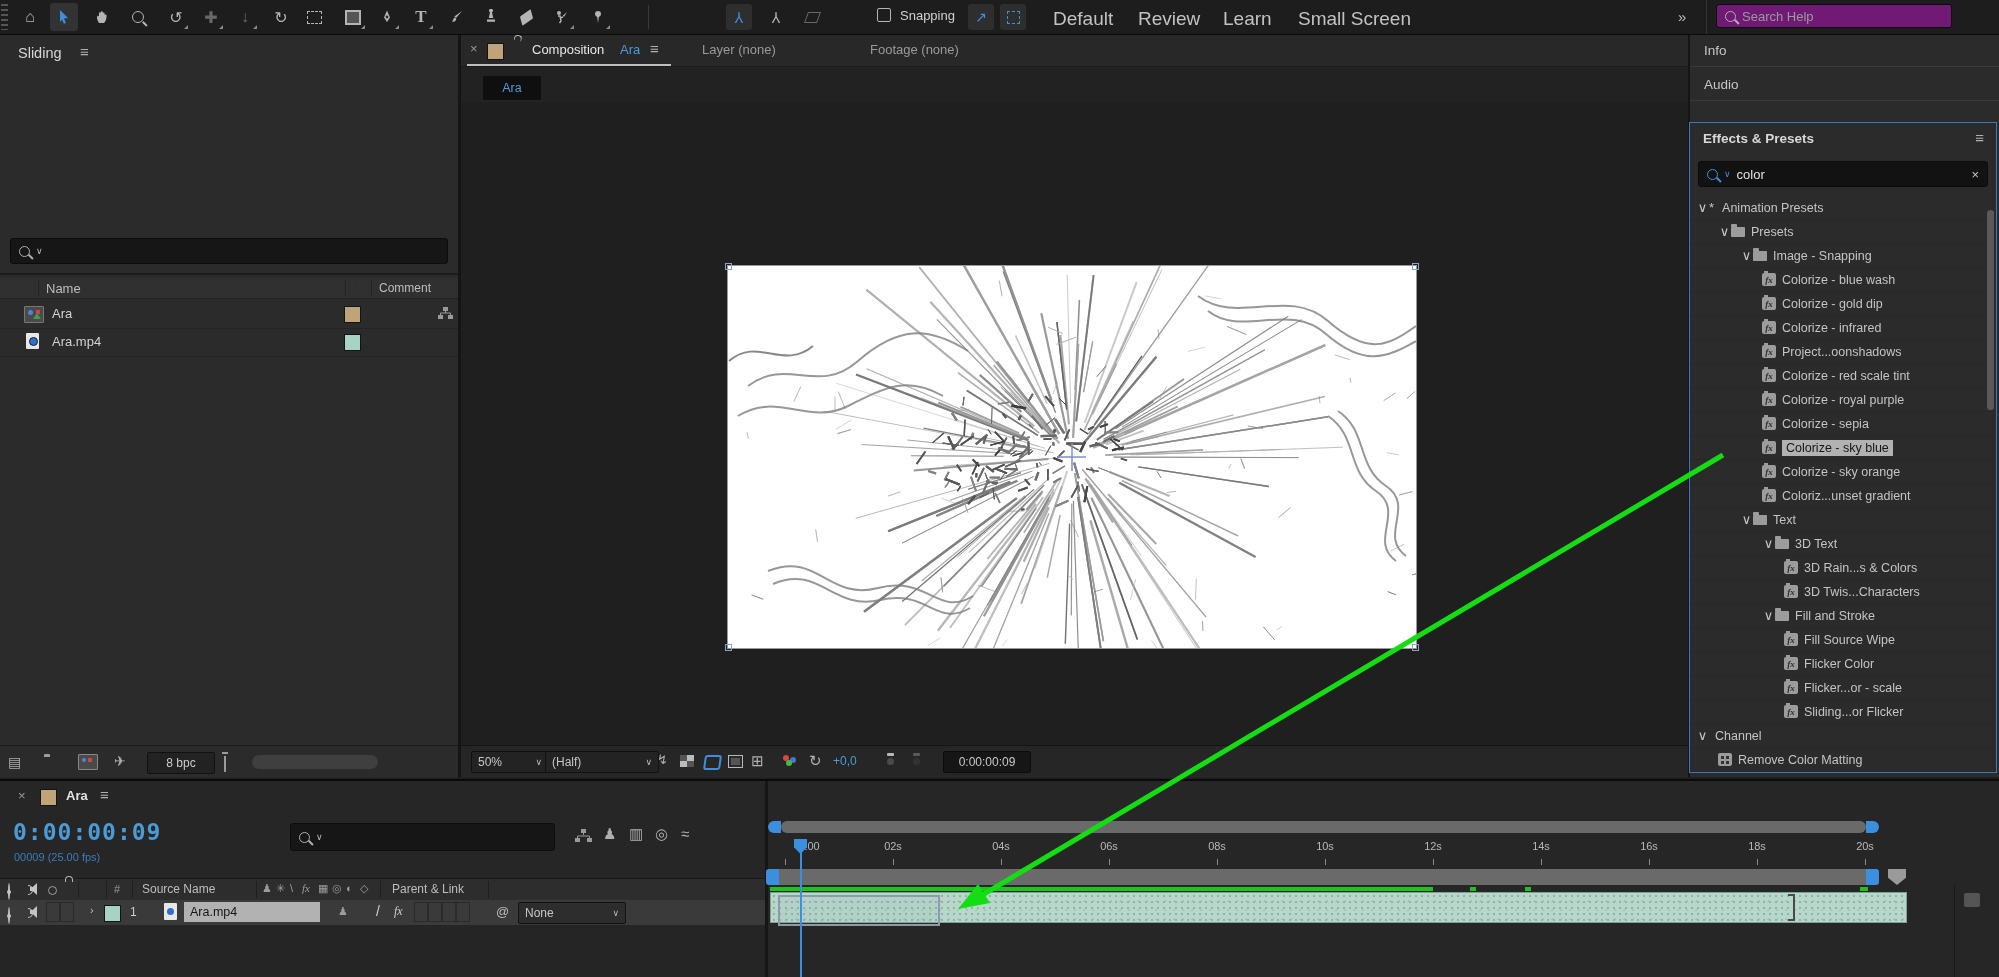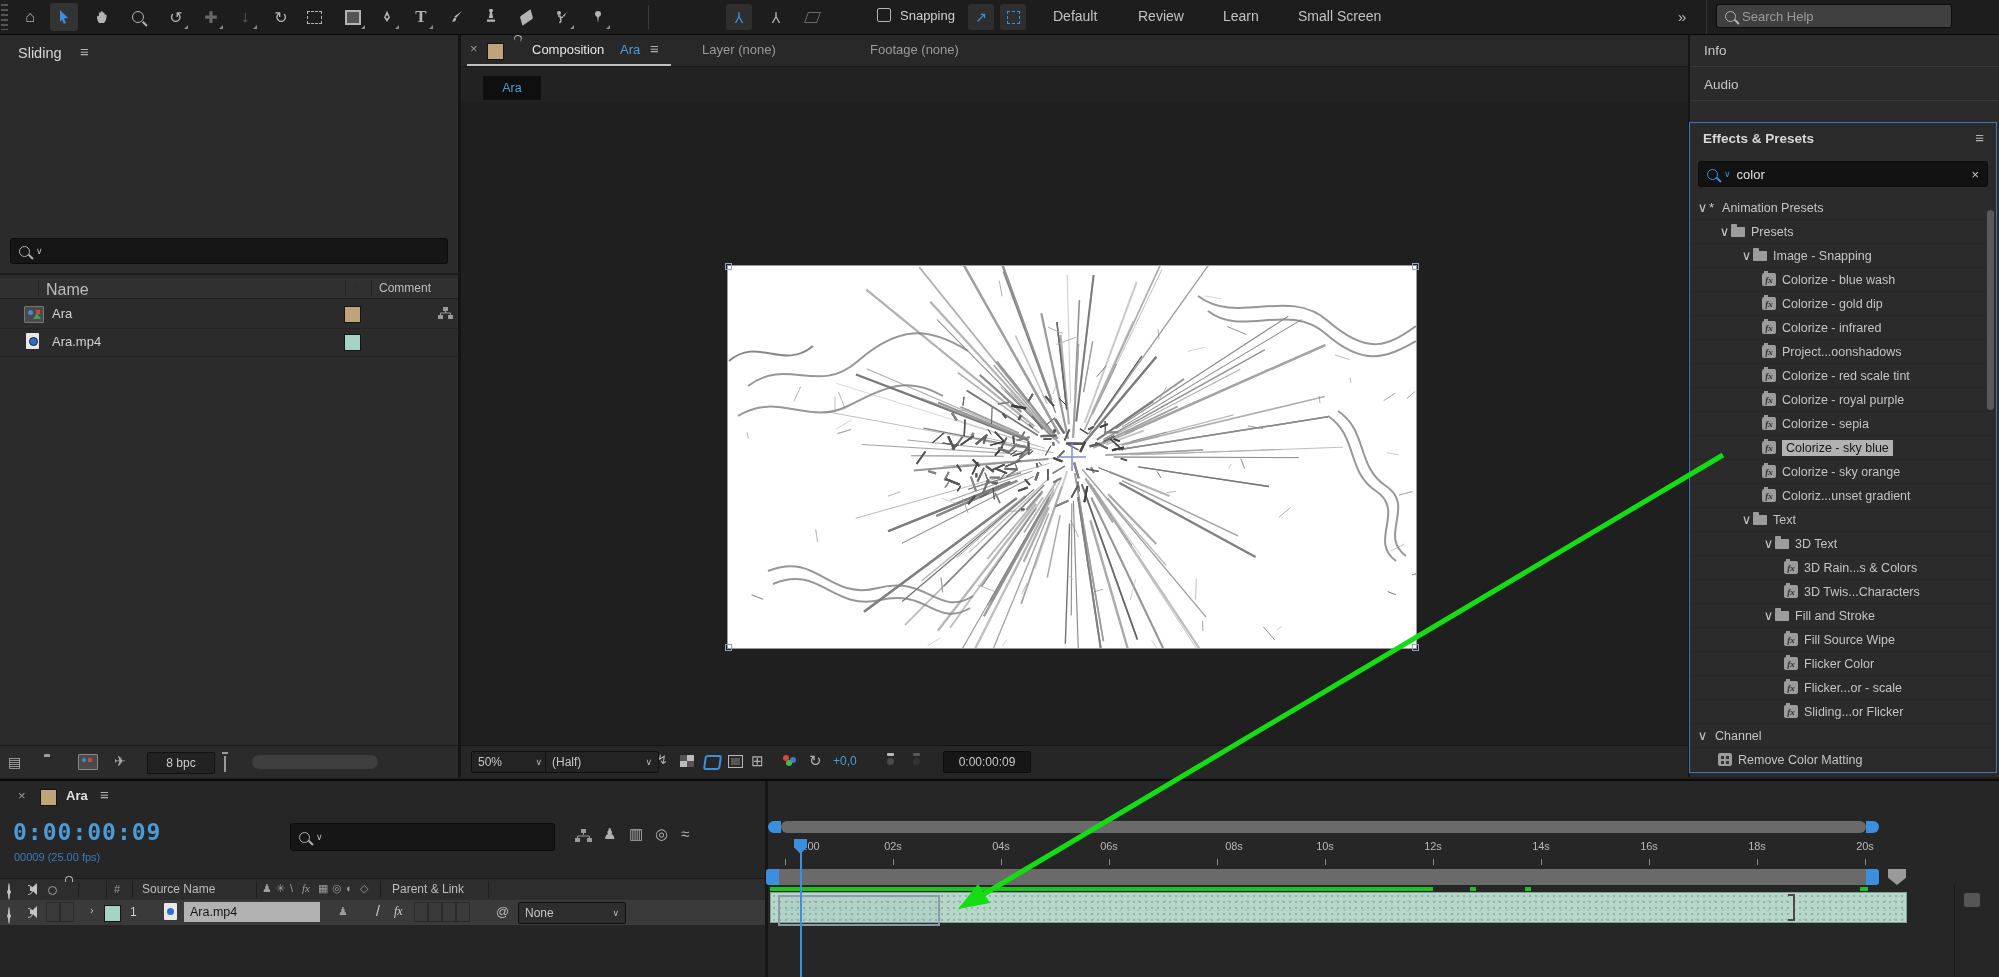--- a/index.html
+++ b/index.html
@@ -12,21 +12,21 @@
   .icon{color:#b0b0b0}
   .dim{color:#686868}
   
   #topbar{left:0;top:0;width:1999px;height:34px;background:#1d1d1d;border-bottom:1px solid #0a0a0a}
   .tool{position:absolute;top:3px;width:28px;height:28px;display:flex;align-items:center;justify-content:center;
         color:#b4b4b4;font-size:16px}
   .tool.active{background:#333;border-radius:3px}
   .cnr::after{content:'';position:absolute;right:2px;bottom:2px;border-left:4px solid transparent;border-bottom:4px solid #8a8a8a}
   .grip{left:1px;top:4px;width:7px;height:26px;background:repeating-linear-gradient(#555 0 2px,transparent 2px 5px);}
   .tile{position:absolute;top:4px;width:26px;height:26px;background:#2e2e2e;border-radius:3px;display:flex;align-items:center;justify-content:center}
-  .ws{position:absolute;top:8px;color:#c2c2c2;font-size:14px}
+  .ws{position:absolute;top:8px;color:#c2c2c2;font-size:19px}
   
   .mag{position:relative;width:9px;height:9px;border:1.5px solid currentColor;border-radius:50%;display:inline-block}
   .mag::after{content:'';position:absolute;width:6px;height:1.5px;background:currentColor;transform:rotate(45deg);right:-5px;bottom:-2px}
   .chev{font-size:9px;color:#bdbdbd}
   
   .eye{width:14px;height:9px;border:1.5px solid #c4c4c4;border-radius:50%;position:relative}
   .eye::after{content:'';position:absolute;left:50%;top:50%;width:4px;height:4px;margin:-2px 0 0 -2px;background:#c4c4c4;border-radius:50%}
   .spk{position:relative;width:10px;height:12px}
   .spk::before{content:'';position:absolute;left:0;top:0;width:7px;height:12px;background:#c4c4c4;
       clip-path:polygon(0 33%,38% 33%,100% 0,100% 100%,38% 67%,0 67%)}
@@ -153,39 +153,39 @@
     <div class="tile" style="left:1000px">
         <span style="width:11px;height:11px;border:1.5px dashed #3e8ede;display:inline-block"></span>
       </div>
 
     <span class="ws" style="left:1053px">Default</span>
     <span class="ws" style="left:1138px">Review</span>
     <span class="ws" style="left:1223px">Learn</span>
     <span class="ws" style="left:1298px">Small Screen</span>
     <span class="ws" style="left:1678px;font-size:15px;color:#bbb">»</span>
     <div class="abs sep-v" style="left:1706px;top:0;height:34px;background:#333"></div>
-    <div class="abs srch" style="left:1716px;top:4px;width:236px;height:24px;box-sizing:border-box;background:#404040">
+    <div class="abs srch" style="left:1716px;top:4px;width:236px;height:24px;box-sizing:border-box;background:#701a75">
       <span class="mag icon"></span>
       <span style="color:#9a9a9a">Search Help</span>
     </div>
   </div>
 
   <div class="abs panel" style="left:0;top:35px;width:458px;height:742px">
     <span class="abs" style="left:18px;top:10px;font-size:14.5px;color:#d6d6d6">Sliding</span>
     <span class="abs icon" style="left:80px;top:8px;font-size:15px">≡</span>
 
     <div class="abs srch" style="left:10px;top:203px;width:438px;height:26px;box-sizing:border-box">
       <span class="mag icon"></span>
         <span class="chev">∨</span>
     </div>
 
     <div class="abs" style="left:0;top:238px;width:458px;height:2px;background:#1c1c1c"></div>
     <div class="abs" style="left:0;top:243px;width:458px;height:20px;background:#303030;border-bottom:1px solid #1f1f1f">
       <div class="abs sep-v" style="left:38px;top:2px;height:16px;background:#242424"></div>
-      <span class="abs" style="left:46px;top:3px;font-size:16px;color:#bdbdbd">Name</span>
+      <span class="abs" style="left:46px;top:3px;font-size:13px;color:#bdbdbd">Name</span>
       <div class="abs sep-v" style="left:345px;top:2px;height:16px;background:#242424"></div>
       <span class="abs tag" style="left:352px;top:4px"></span>
       <div class="abs sep-v" style="left:371px;top:2px;height:16px;background:#242424"></div>
       <span class="abs" style="left:379px;top:3px;font-size:12px;color:#bdbdbd">Comment</span>
     </div>
 
     <div class="abs flex" style="left:0;top:265px;width:458px;height:28px;border-bottom:1px solid #242424">
       <span class="abs" style="left:24px;top:6px;width:18px;height:15px;background:#4a4a4a;border:1px solid #777;border-radius:1px">
         <i class="abs" style="left:3px;top:3px;width:5px;height:5px;border-radius:50%;background:#4a86d8"></i>
         <i class="abs" style="left:8px;top:6px;width:0;height:0;border-left:4px solid transparent;border-right:4px solid transparent;border-bottom:6px solid #3f9e4f"></i>
@@ -1047,21 +1047,21 @@
 
       <div id="ruler" class="abs" style="left:0;top:57px;width:1231px;height:30px">
           <span class="ruler-lab" style="left: 17px; margin-left: 24px;">0:00</span>
           <span class="ruler-tick" style="left: 17px;"></span>
           <span class="ruler-lab" style="left: 125px;">02s</span>
           <span class="ruler-tick" style="left: 125px;"></span>
           <span class="ruler-lab" style="left: 233px;">04s</span>
           <span class="ruler-tick" style="left: 233px;"></span>
           <span class="ruler-lab" style="left: 341px;">06s</span>
           <span class="ruler-tick" style="left: 341px;"></span>
-          <span class="ruler-lab" style="left: 466px;">08s</span>
+          <span class="ruler-lab" style="left: 449px;">08s</span>
           <span class="ruler-tick" style="left: 449px;"></span>
           <span class="ruler-lab" style="left: 557px;">10s</span>
           <span class="ruler-tick" style="left: 557px;"></span>
           <span class="ruler-lab" style="left: 665px;">12s</span>
           <span class="ruler-tick" style="left: 665px;"></span>
           <span class="ruler-lab" style="left: 773px;">14s</span>
           <span class="ruler-tick" style="left: 773px;"></span>
           <span class="ruler-lab" style="left: 881px;">16s</span>
           <span class="ruler-tick" style="left: 881px;"></span>
           <span class="ruler-lab" style="left: 989px;">18s</span>

